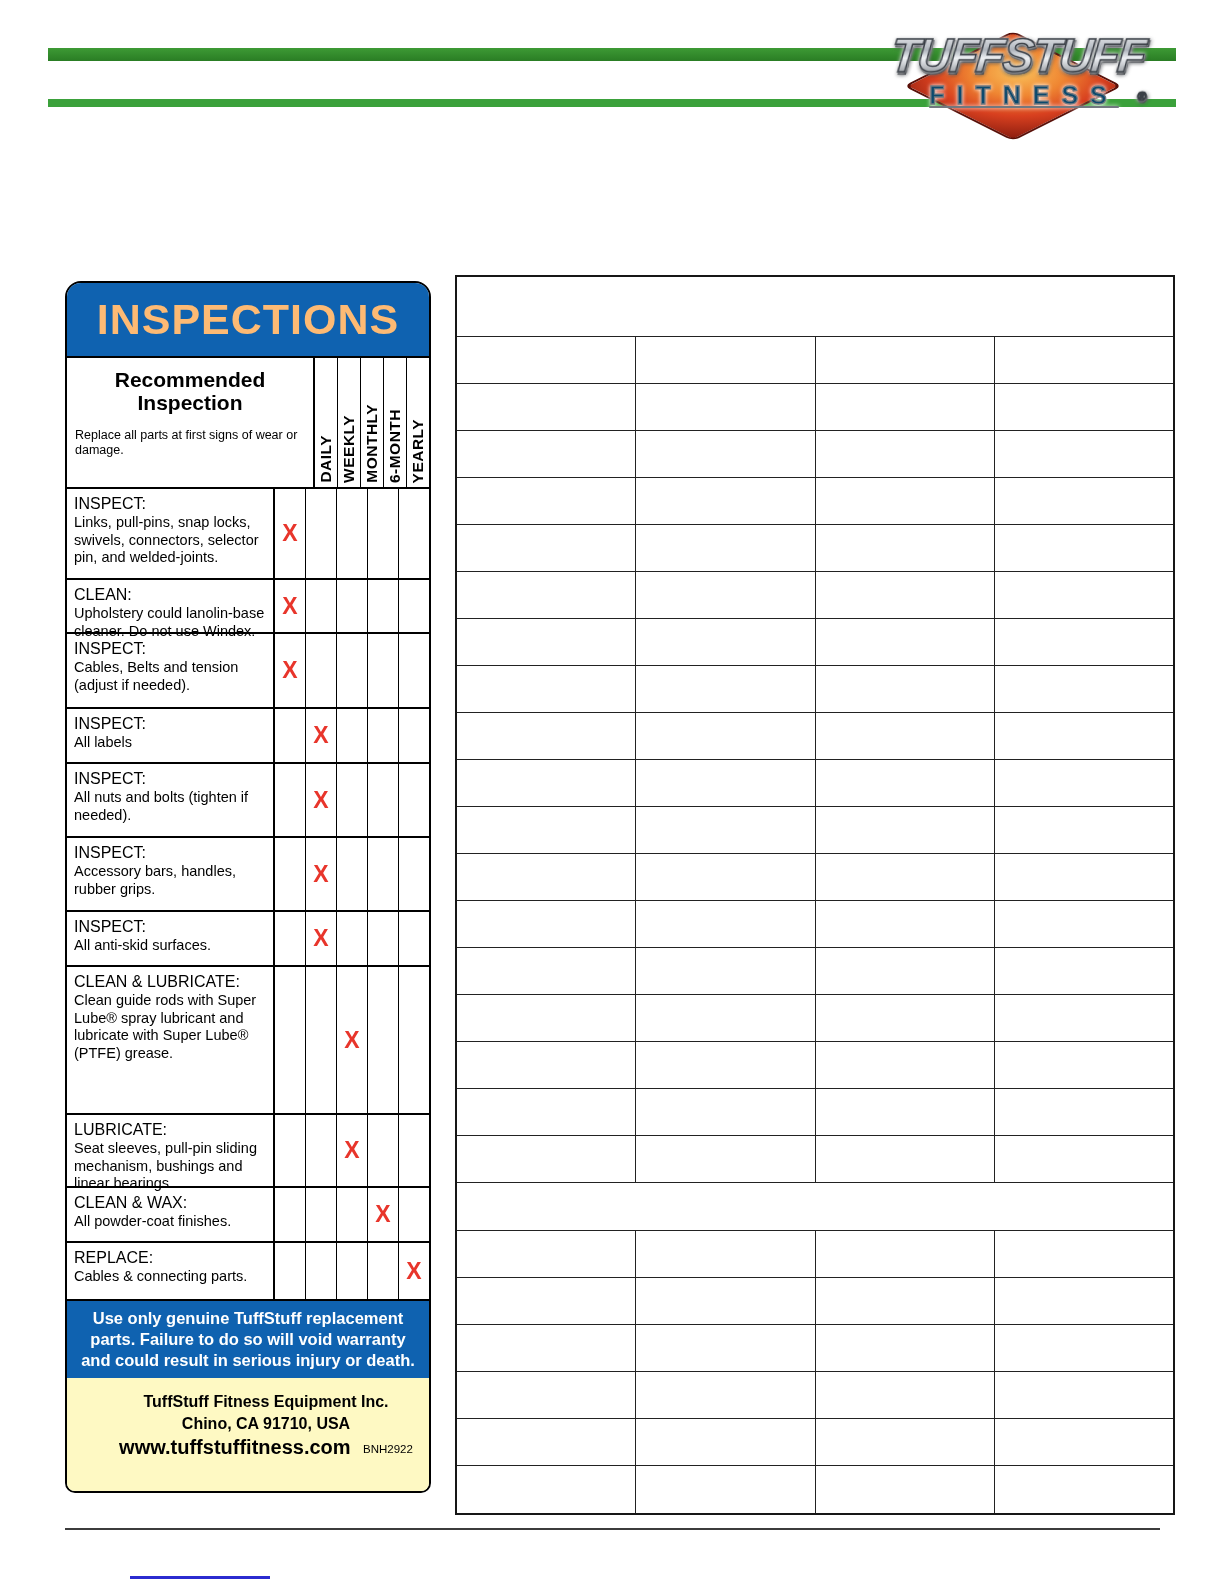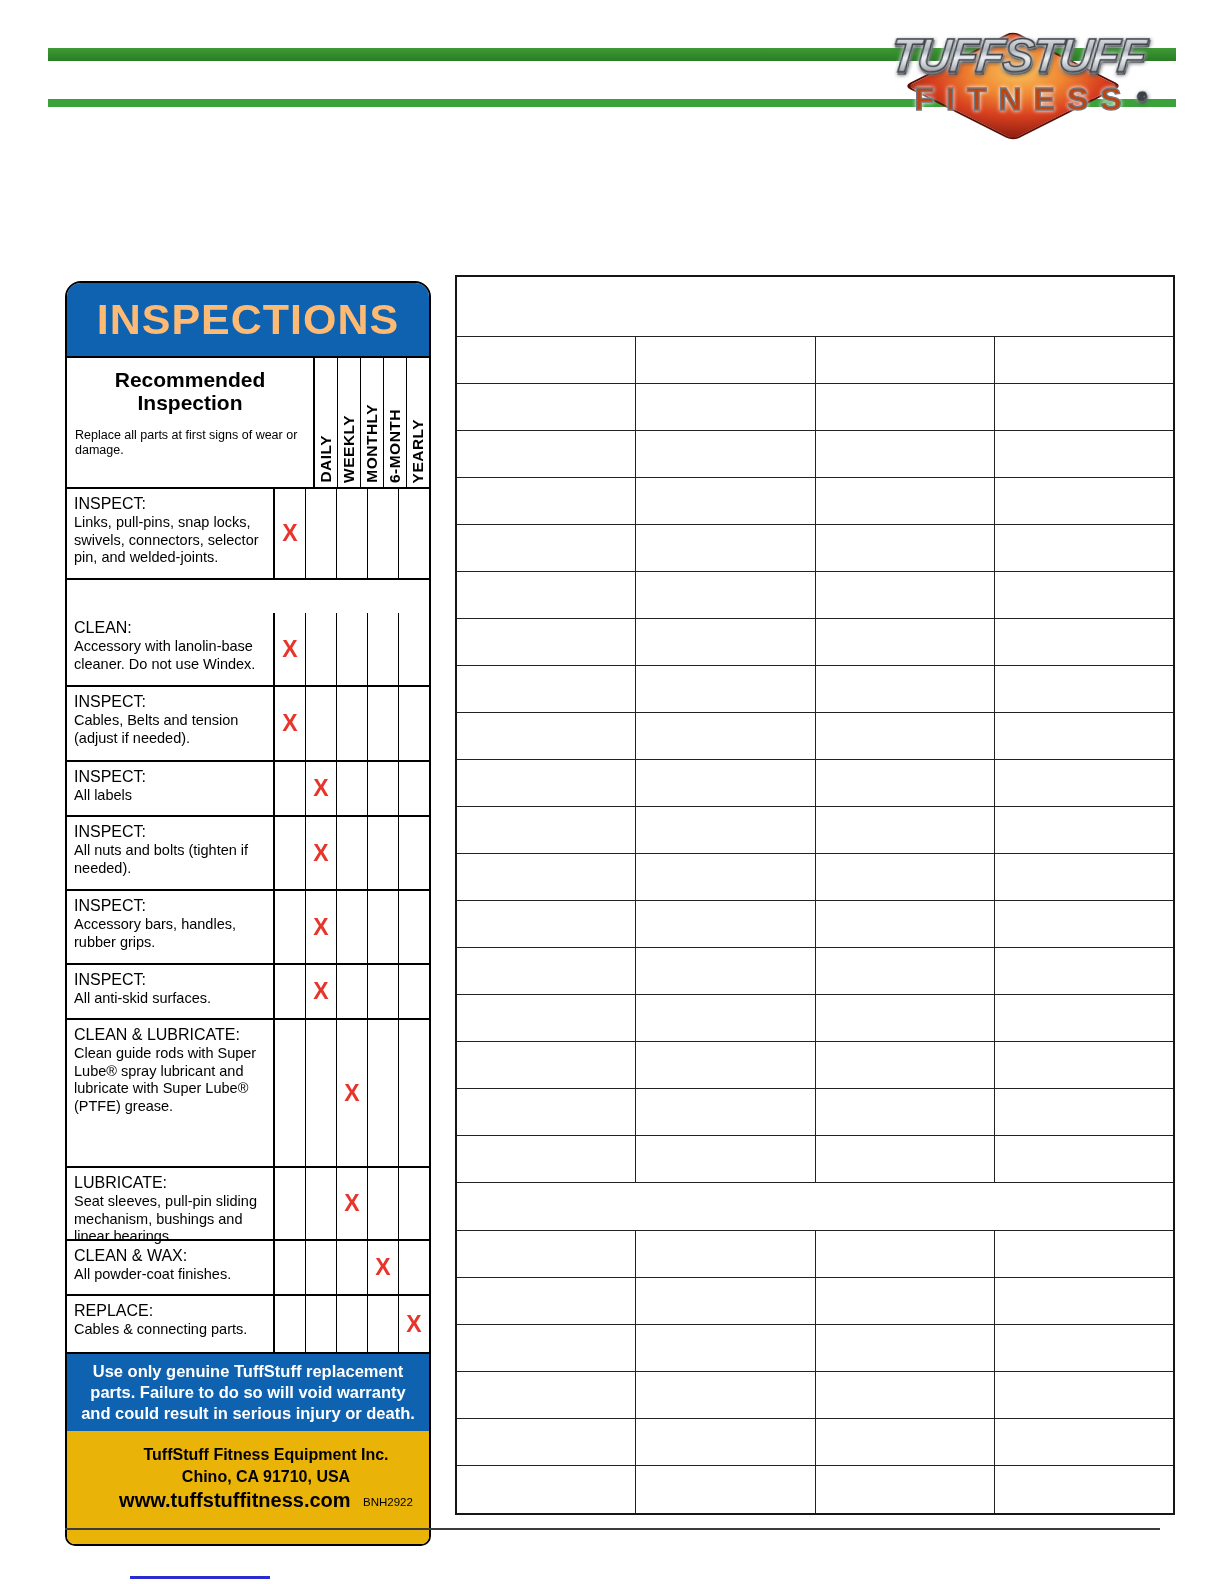--- a/index.html
+++ b/index.html
@@ -18,23 +18,23 @@
           background:radial-gradient(circle at 40% 35%, #f9c05a 0%, #ef8632 35%, #d8401f 65%, #8c1d10 100%);
           border:2px solid #5a1008; border-radius:6px; }
   .logo-word { position:relative; display:inline-block; font-size:47px; font-weight:800; font-style:italic;
           letter-spacing:-2px; transform:skewX(-6deg);
           background:linear-gradient(180deg,#ffffff 0%,#aeb4bc 40%,#eef1f4 55%,#5f646b 100%);
           -webkit-background-clip:text; background-clip:text; color:transparent;
           -webkit-text-stroke:1.5px #3a3f46;
           filter:drop-shadow(0 0 2px #ffffff) drop-shadow(1px 2px 0 #2c3036); }
   .logo-reg { position:absolute; right:-4px; top:62px; font-size:12px; font-weight:700; color:#3a3f46;
           font-style:normal; }
-  .logo-sub { position:relative; margin-top:-2px; font-size:32px; font-weight:800; letter-spacing:12px;
-          padding-left:12px; color:#c2410c; -webkit-text-stroke:1.3px #72787f;
-          filter:drop-shadow(0 0 2px #ffffff); }
+  .logo-sub { position:relative; margin-top:-2px; font-size:25px; font-weight:800; letter-spacing:12px;
+          padding-left:12px; color:#0c4a6e; -webkit-text-stroke:1.3px #72787f;
+          filter:drop-shadow(0 0 2px #ffffff);text-decoration:underline; }
 
   
   .card { position:absolute; left:65px; top:281px; width:366px; border:2.5px solid #000;
           border-radius:16px 16px 10px 10px; overflow:hidden; background:#fff; }
   .card-title { height:75px; background:#0f62b0; color:#fdba74; display:flex; align-items:center;
           justify-content:center; font-size:43px; font-weight:800; letter-spacing:1px;
           border-bottom:2.5px solid #000; }
   .card-head { display:flex; height:131px; border-bottom:2.5px solid #000; }
   .head-desc { width:248px; border-right:2px solid #000; padding:8px 6px; }
   .head-title { font-size:21px; font-weight:700; text-align:center; line-height:1.1; padding:2px 14px 0 14px; }
@@ -49,21 +49,21 @@
   .cdesc { width:208px; border-right:2px solid #000; padding:5px 7px; }
   .clabel { font-size:16px; font-weight:400; line-height:1.25; }
   .ctext { font-size:14.5px; line-height:1.22; }
   .ccell { flex:1; border-right:1.5px solid #000; display:flex; align-items:center; justify-content:center; }
   .ccell:last-child { border-right:none; }
   .xmark { color:#e8352b; font-size:23px; font-weight:800; }
 
   .warning { height:77px; background:#0f62b0; color:#fff; font-weight:700; font-size:16.5px;
           display:flex; align-items:center; justify-content:center; text-align:center;
           line-height:1.28; padding:0 12px; }
-  .card-footer { height:113px; text-align:center; padding-top:13px; background:#eab308;padding-left:36px; }
+  .card-footer { height:113px; text-align:center; padding-top:13px; background:#fef9c3;padding-left:36px; }
   .cf-line { font-size:16px; font-weight:700; line-height:1.4; }
   .cf-site { font-size:20px; font-weight:700; display:inline-block; }
   .cf-pn { font-size:11.5px; font-weight:400; margin-left:8px; vertical-align:1px; }
 
   
   .log-grid { position:absolute; left:455px; top:275px; width:720px; border:2px solid #161616; background:#fff; }
   .lg-header { height:60px; border-bottom:1.5px solid #222; }
   .lg-row { display:flex; height:47px; border-bottom:1.5px solid #222; }
   .lg-row:last-child { border-bottom:none; }
   .lg-full { height:48px; }
@@ -123,24 +123,24 @@
             <div class="ctext">Links, pull-pins, snap locks, swivels, connectors, selector pin, and welded-joints.</div>
           </div>
           <div class="ccell">
             <span class="xmark">X</span>
           </div>
           <div class="ccell"></div>
           <div class="ccell"></div>
           <div class="ccell"></div>
           <div class="ccell"></div>
         </div>
-        <div class="crow" style="height: 74px; margin-top: 33px;">
+        <div class="crow" style="height: 54px;">
           <div class="cdesc">
             <div class="clabel">CLEAN:</div>
-            <div class="ctext">Accessory with lanolin-base cleaner. Do not use Windex.</div>
+            <div class="ctext">Upholstery could lanolin-base cleaner. Do not use Windex.</div>
           </div>
           <div class="ccell">
             <span class="xmark">X</span>
           </div>
           <div class="ccell"></div>
           <div class="ccell"></div>
           <div class="ccell"></div>
           <div class="ccell"></div>
         </div>
         <div class="crow" style="height: 75px;">

